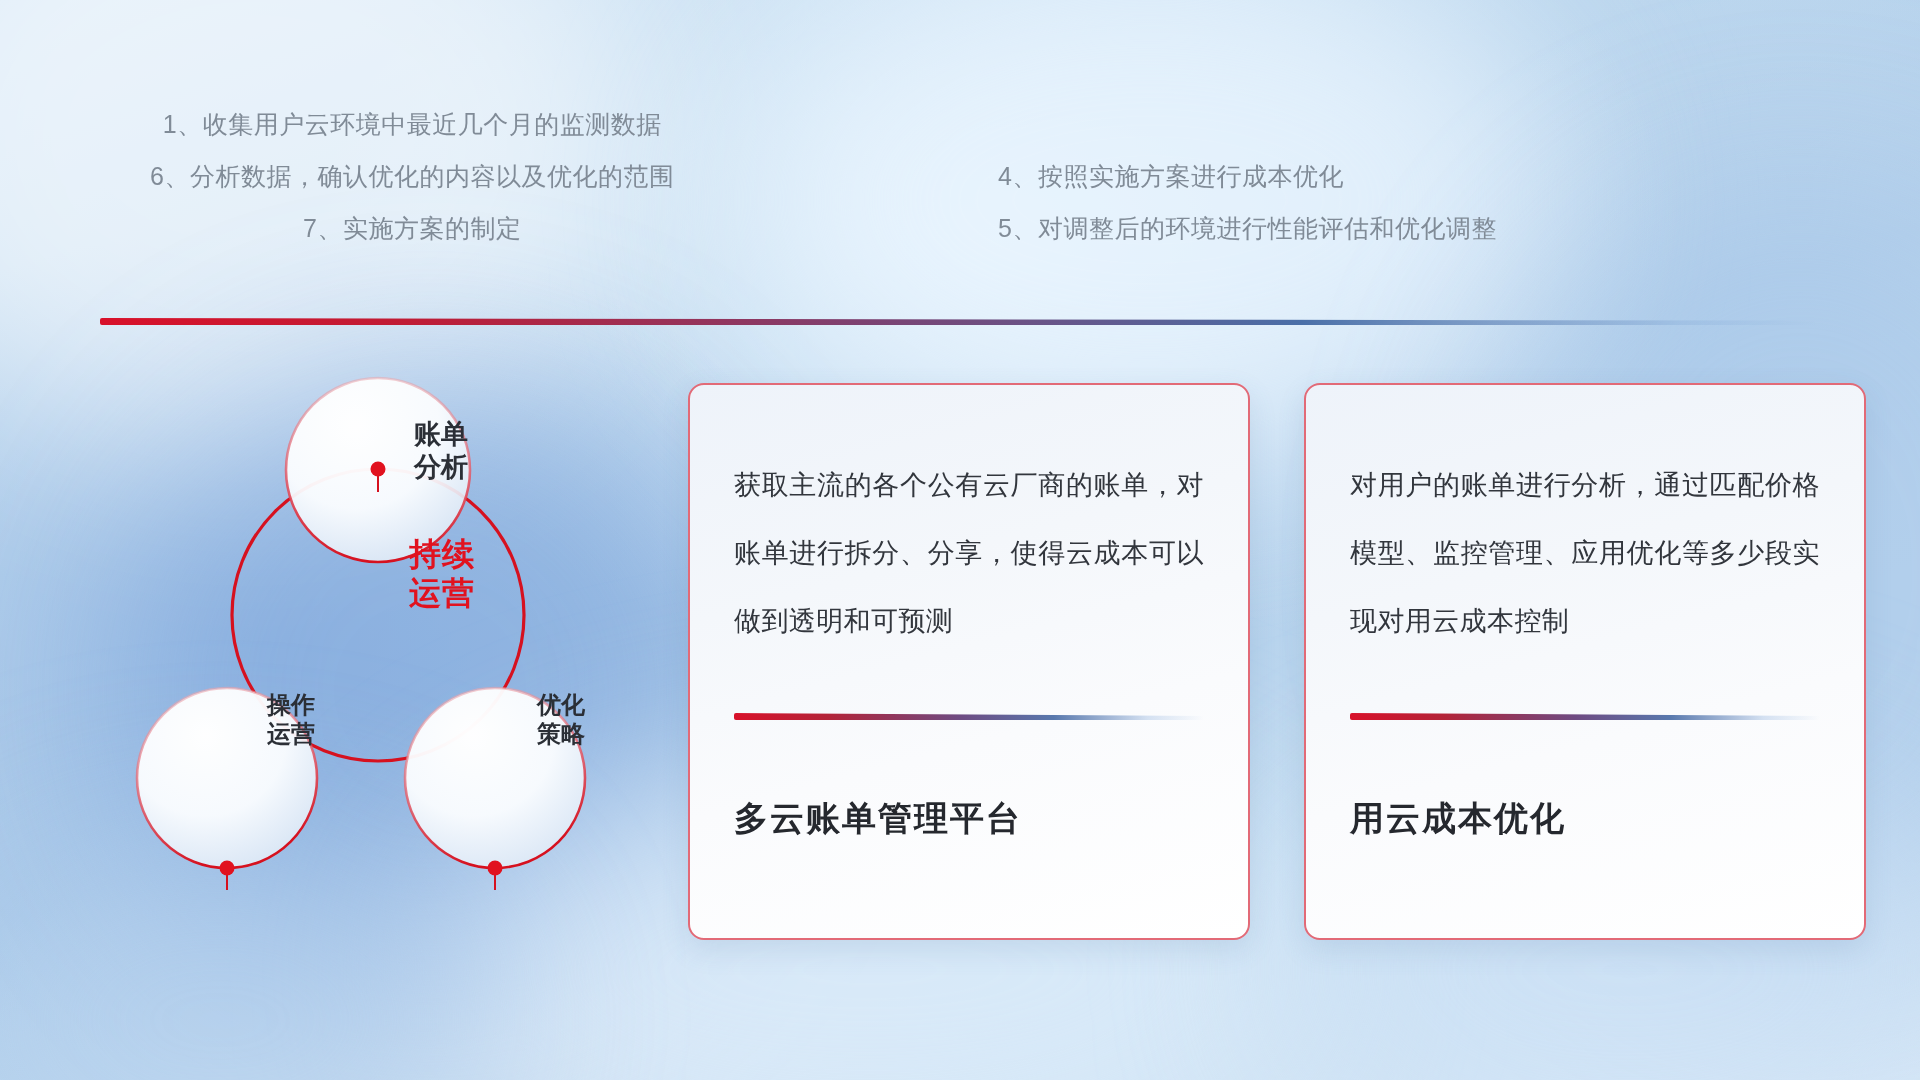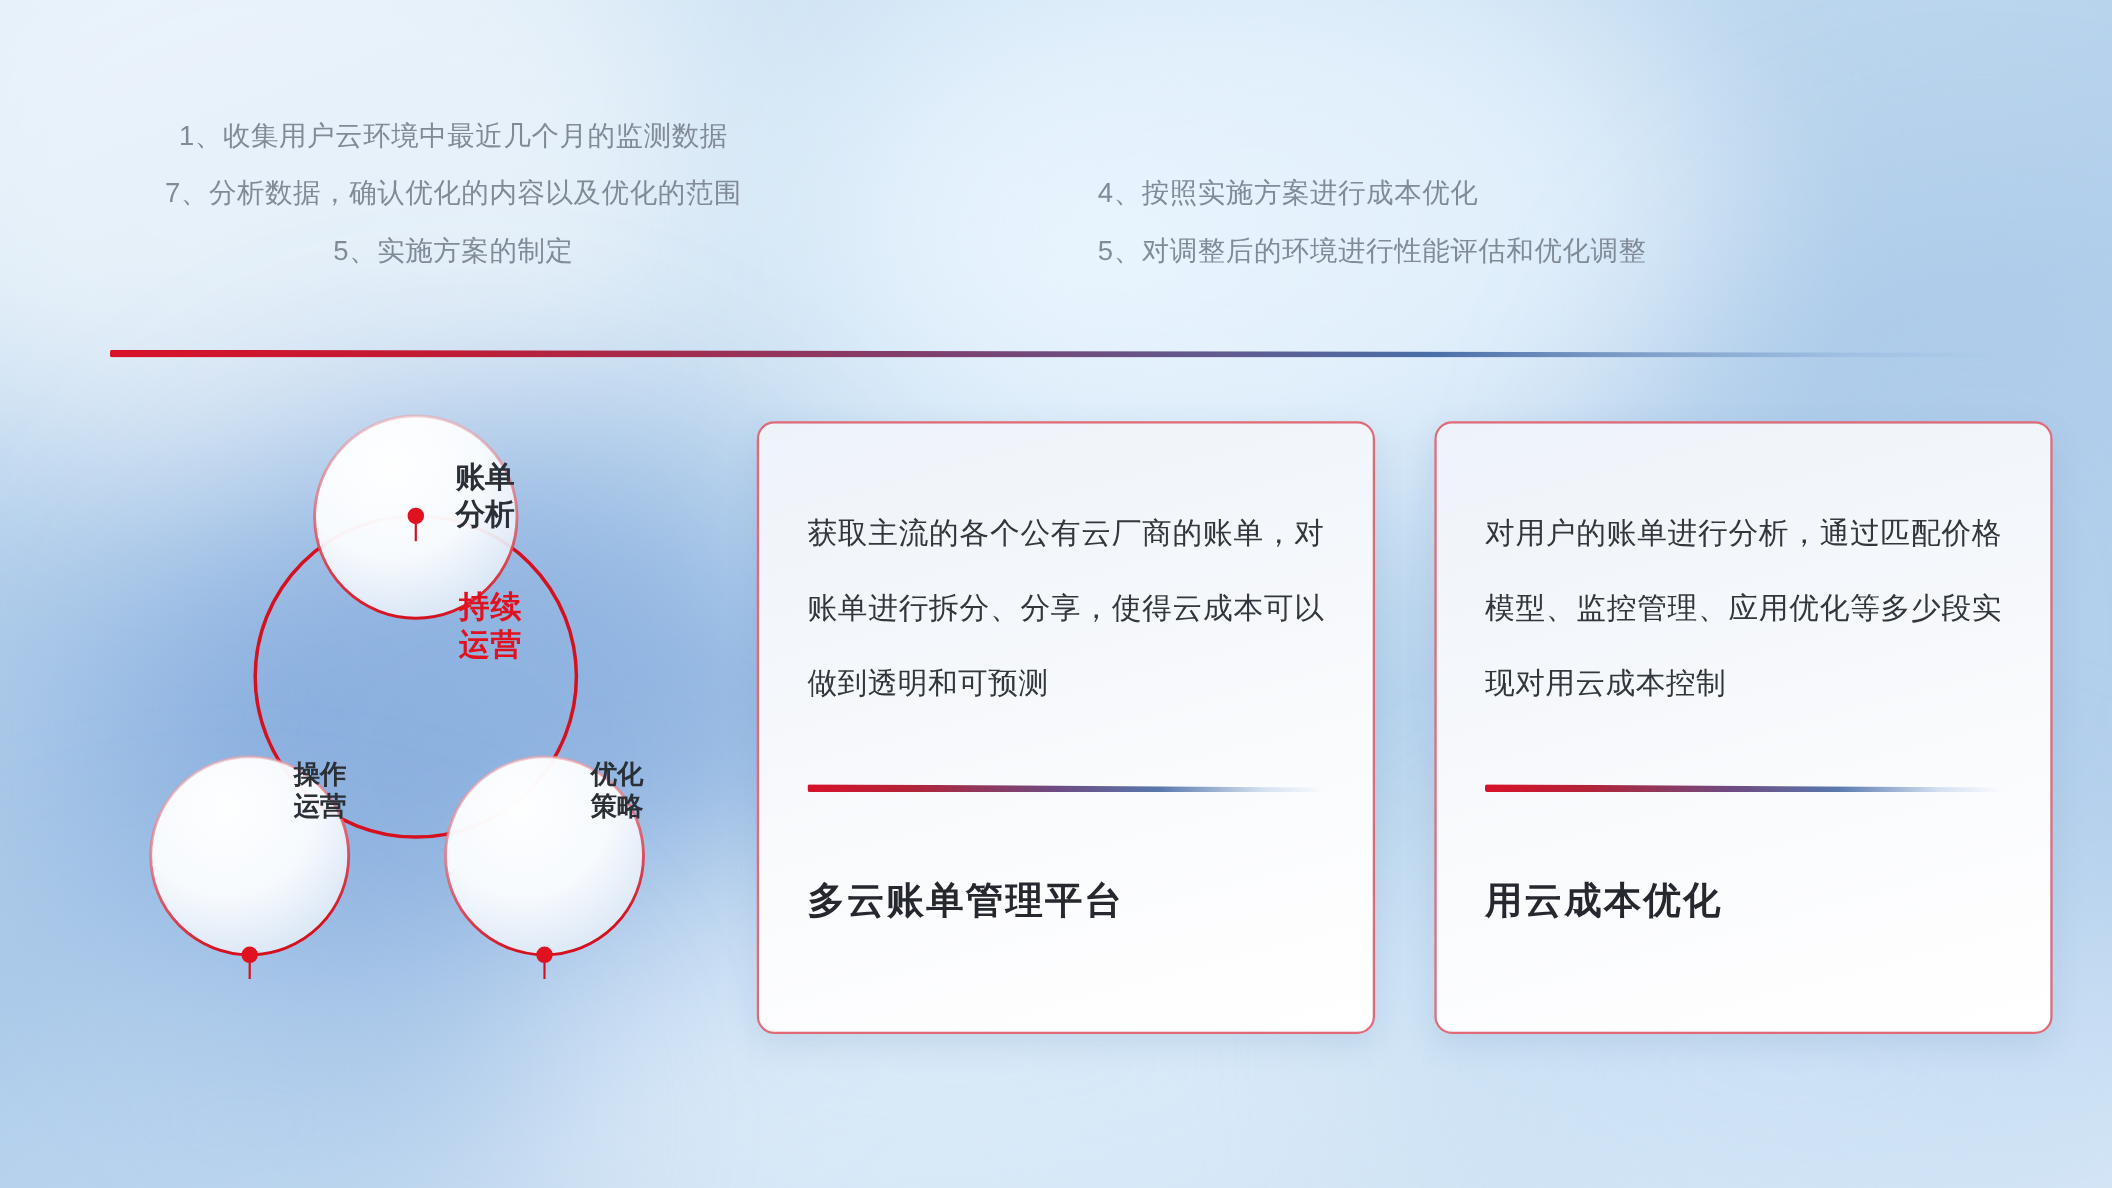--- a/index.html
+++ b/index.html
@@ -65,21 +65,21 @@
     text-align: right;
     font-weight: 700;
     color: #2b2f36;
     line-height: 1.22;
     white-space: pre-line;
     pointer-events: none;
   }
   #venn-label-top    { left: 193px; top: 58px;  width: 180px; font-size: 27px; }
   #venn-label-left   { left: 40px;  top: 330px; width: 180px; font-size: 24px; }
   #venn-label-right  { left: 310px; top: 330px; width: 180px; font-size: 24px; }
-  #venn-label-center { left: 180px; top: 175px; width: 200px; font-size: 28px; color: #e1121f; letter-spacing: 1px; }
+  #venn-label-center { left: 180px; top: 175px; width: 200px; font-size: 32px; color: #e1121f; letter-spacing: 1px; }
 
   
   .card {
     position: absolute;
     top: 383px;
     width: 562px;
     height: 557px;
     border-radius: 16px;
     border: 2px solid #e26a77;
     background: linear-gradient(165deg, #eef3fa 0%, #f4f7fb 34%, #fafbfd 62%, #ffffff 100%);
@@ -127,22 +127,22 @@
   <div class="blob b1"></div>
   <div class="blob b2"></div>
   <div class="blob b3"></div>
   <div class="blob b4"></div>
   <div class="blob b5"></div>
   <div class="blob b6"></div>
   <div class="blob b7"></div>
 
   <div class="bullets" id="bullets-left">
     <div class="line">1、收集用户云环境中最近几个月的监测数据</div>
-    <div class="line">7、分析数据，确认优化的内容以及优化的范围</div>
-    <div class="line">5、实施方案的制定</div>
+    <div class="line">6、分析数据，确认优化的内容以及优化的范围</div>
+    <div class="line">7、实施方案的制定</div>
   </div>
 
   <div class="bullets" id="bullets-right">
     <div class="line">4、按照实施方案进行成本优化</div>
     <div class="line">5、对调整后的环境进行性能评估和优化调整</div>
   </div>
 
   <div id="divider"></div>
 
   <div id="venn">

